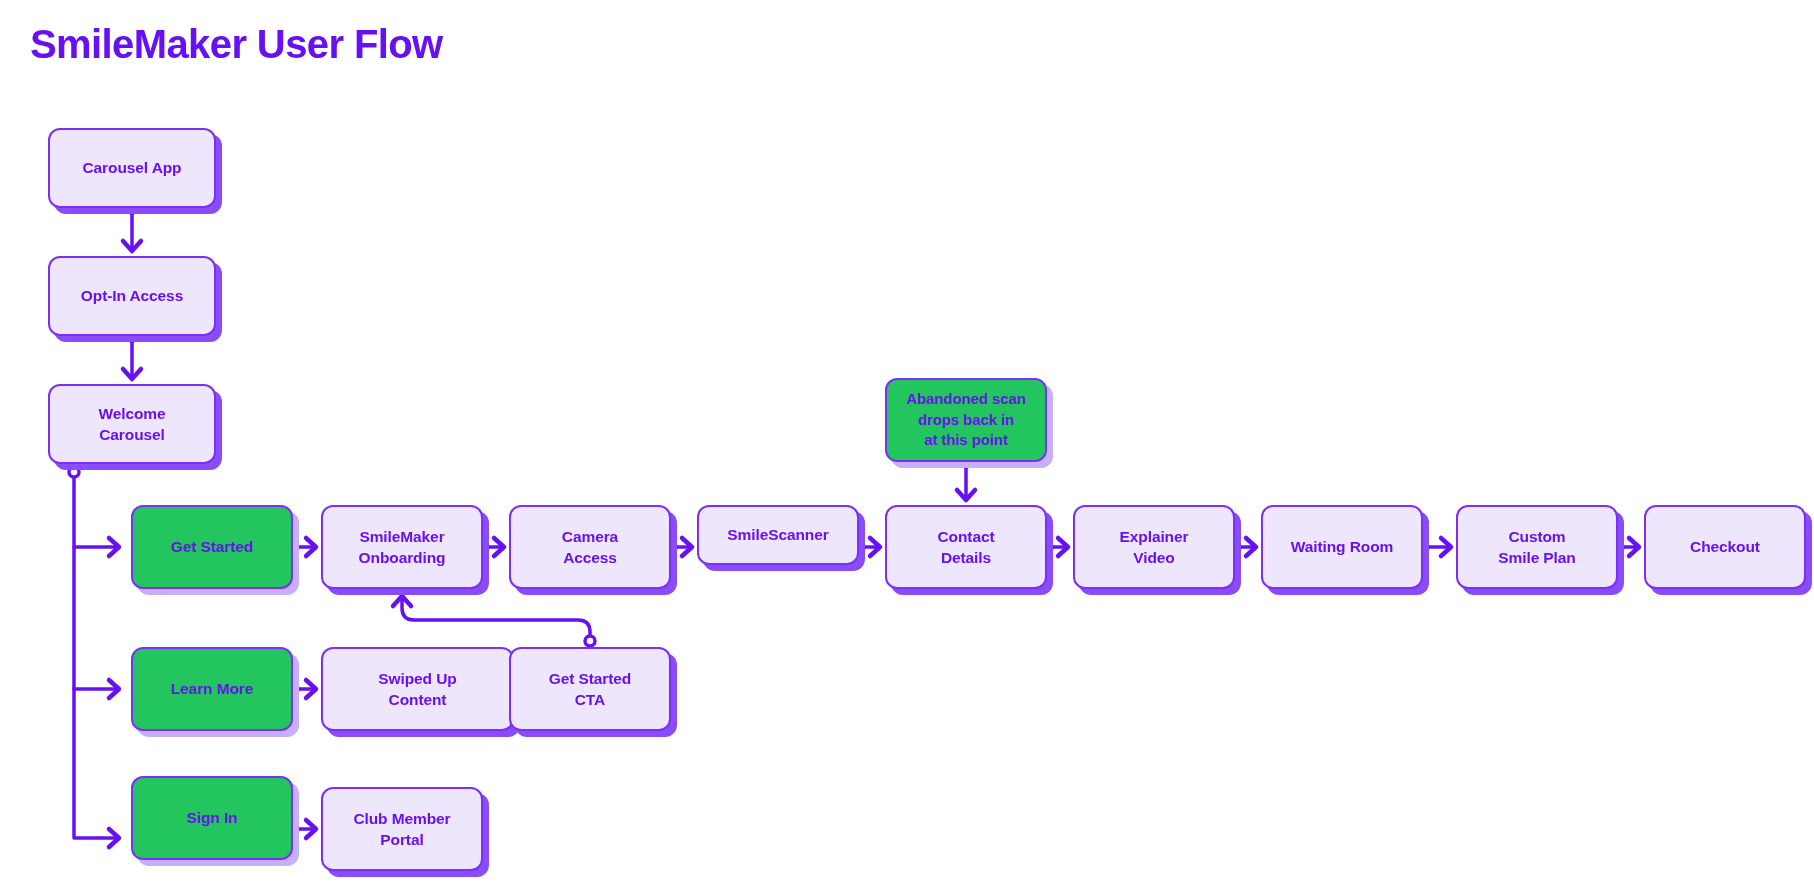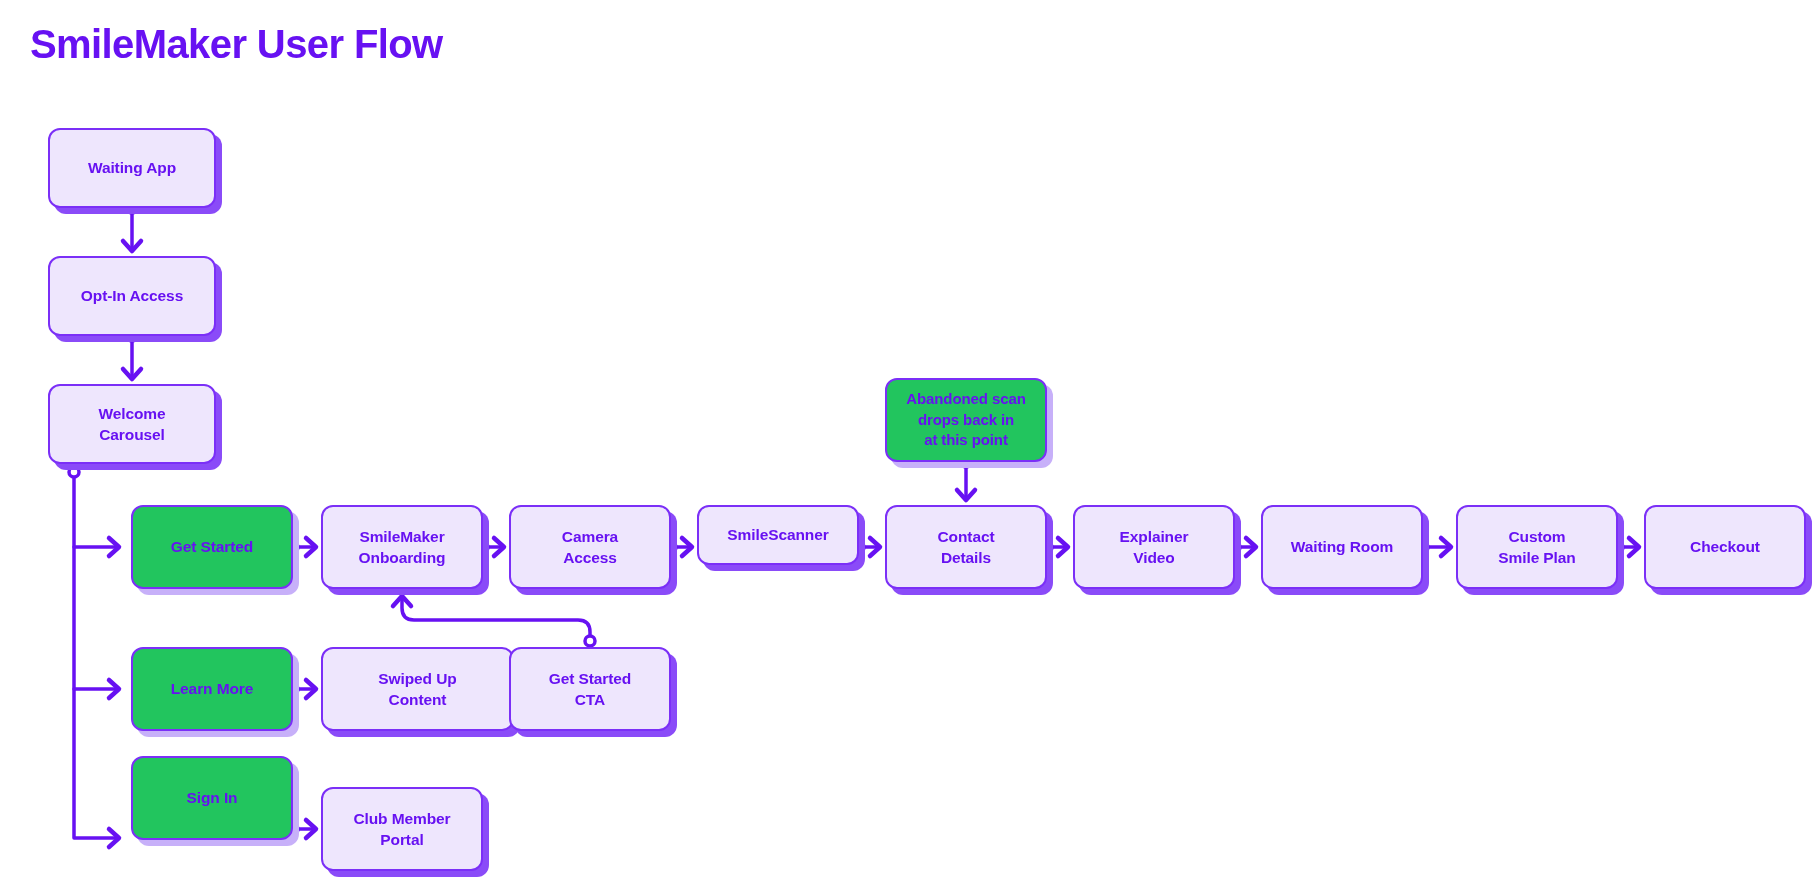--- a/index.html
+++ b/index.html
@@ -154,21 +154,21 @@
       <g>
         <line x1="293" y1="829" x2="314" y2="829"></line>
         <circle cx="293" cy="829" r="5" fill="#ffffff" stroke="#6711f2" stroke-width="3.5"></circle>
         <path d="M306,820 L316,829 L306,838" stroke-width="4.5"></path>
       </g>
 
     </g>
   </svg>
 
   <div class="node fill-lav" style="left:48px;top:128px;width:168px;height:80px;">
-    <span class="lbl">Waiting App</span>
+    <span class="lbl">Carousel App</span>
   </div>
 
   <div class="node fill-lav" style="left:48px;top:256px;width:168px;height:80px;">
     <span class="lbl">Opt-In Access</span>
   </div>
 
   <div class="node fill-lav" style="left:48px;top:384px;width:168px;height:80px;">
     <span class="lbl">Welcome<br>Carousel</span>
   </div>
 
@@ -217,21 +217,21 @@
   </div>
 
   <div class="node fill-lav" style="left:321px;top:647px;width:193px;height:84px;">
     <span class="lbl">Swiped Up<br>Content</span>
   </div>
 
   <div class="node fill-lav" style="left:509px;top:647px;width:162px;height:84px;">
     <span class="lbl">Get Started<br>CTA</span>
   </div>
 
-  <div class="node fill-white" style="left:131px;top:756px;width:162px;height:84px;">
+  <div class="node fill-white" style="left:131px;top:776px;width:162px;height:84px;">
     <span class="lbl">Sign In</span>
   </div>
 
   <div class="node fill-lav" style="left:321px;top:787px;width:162px;height:84px;">
     <span class="lbl">Club Member<br>Portal</span>
   </div>
 
 </div>
 
 </body></html>

